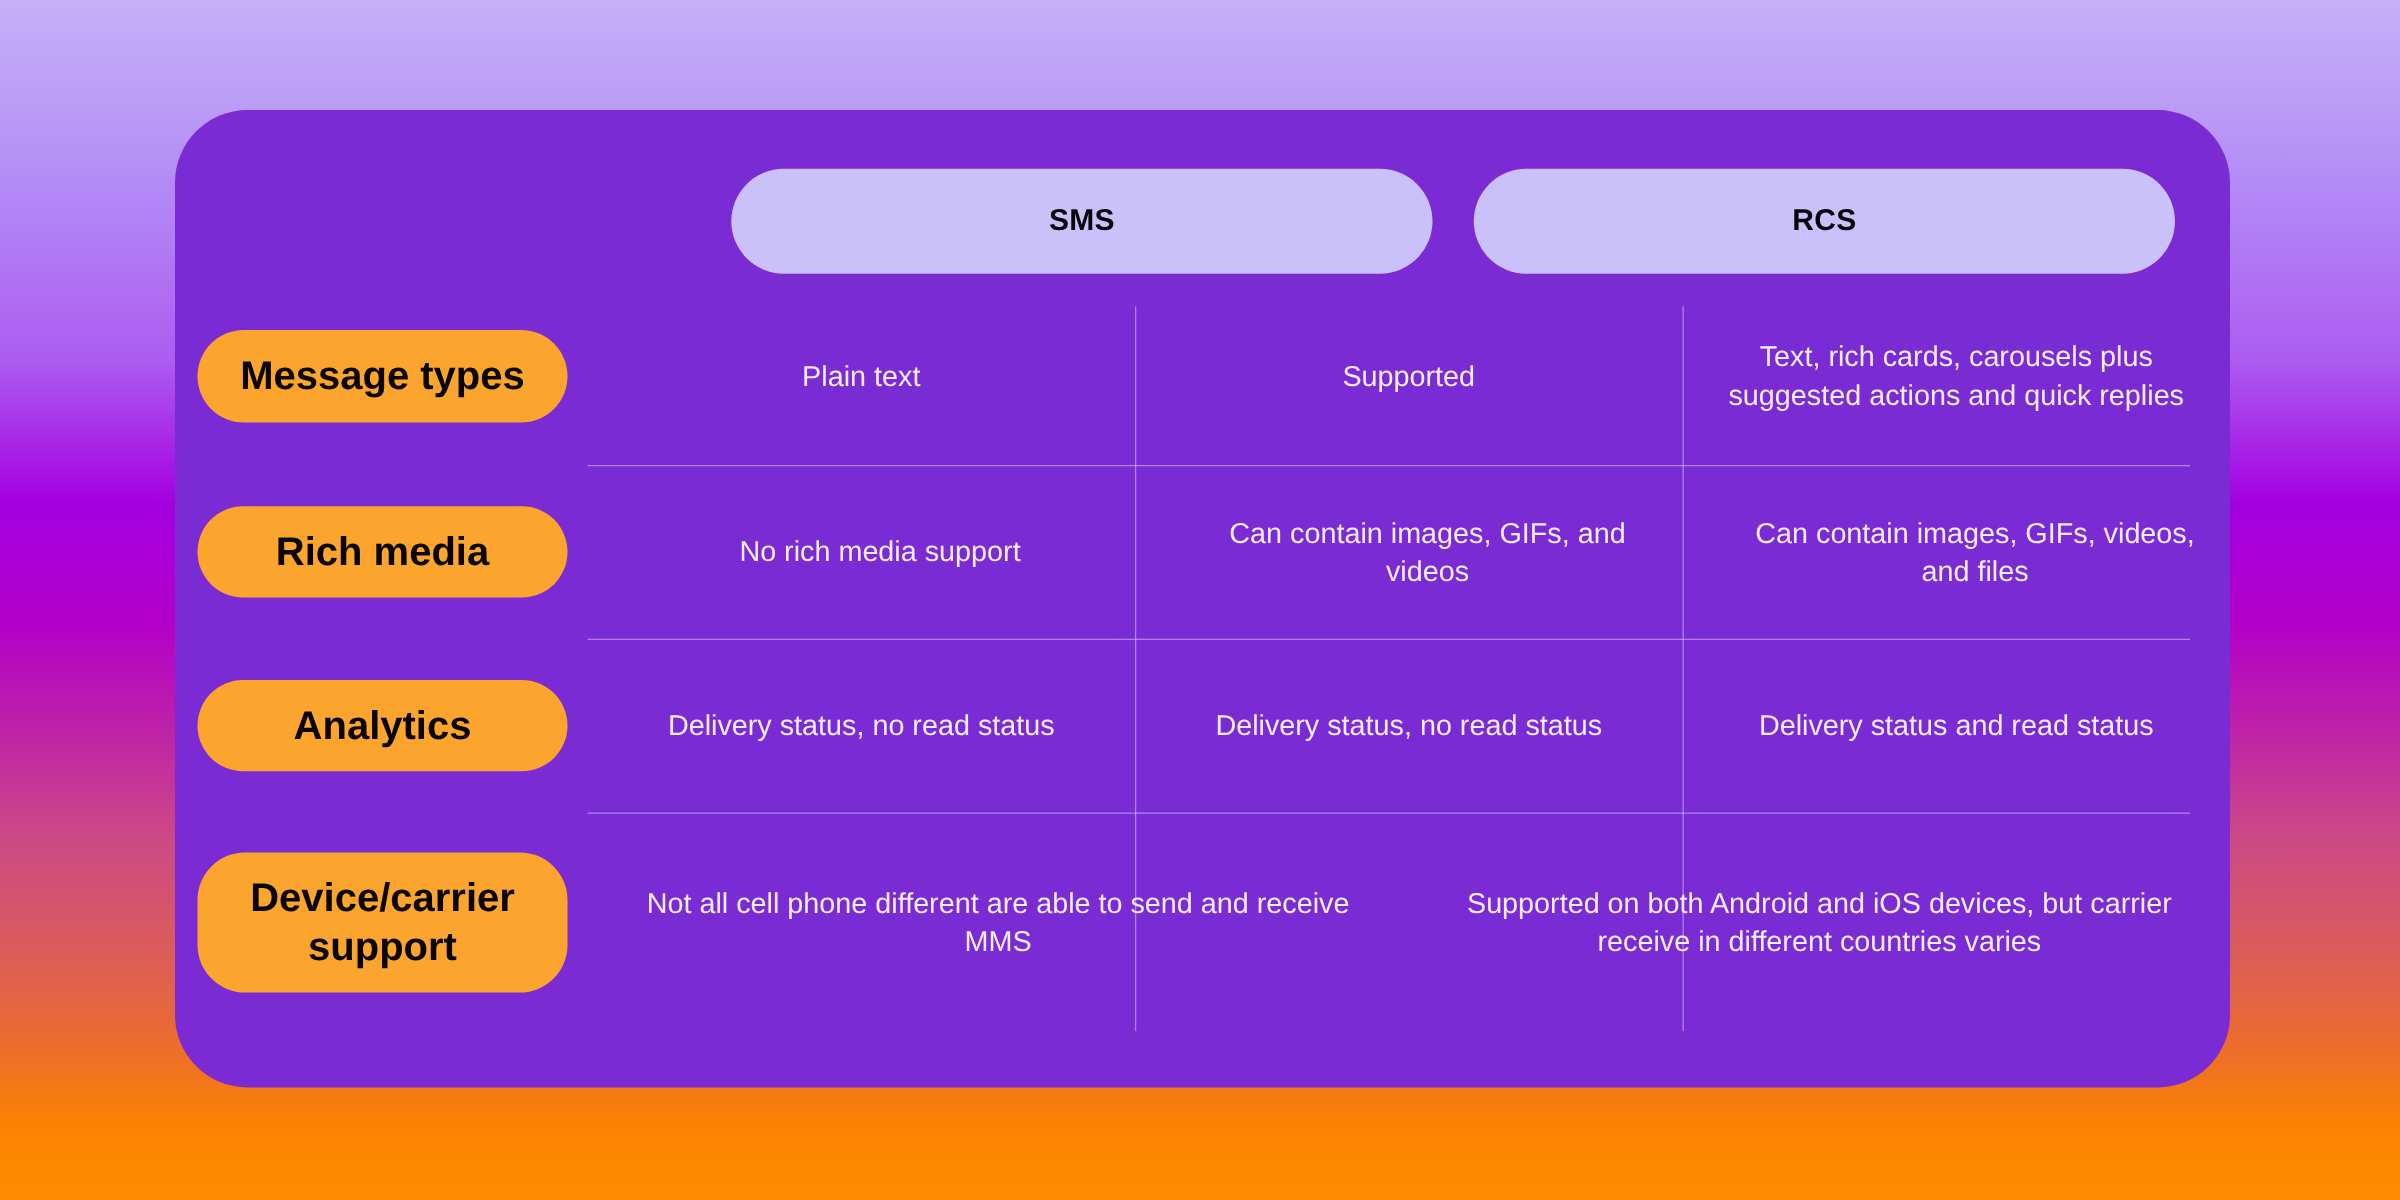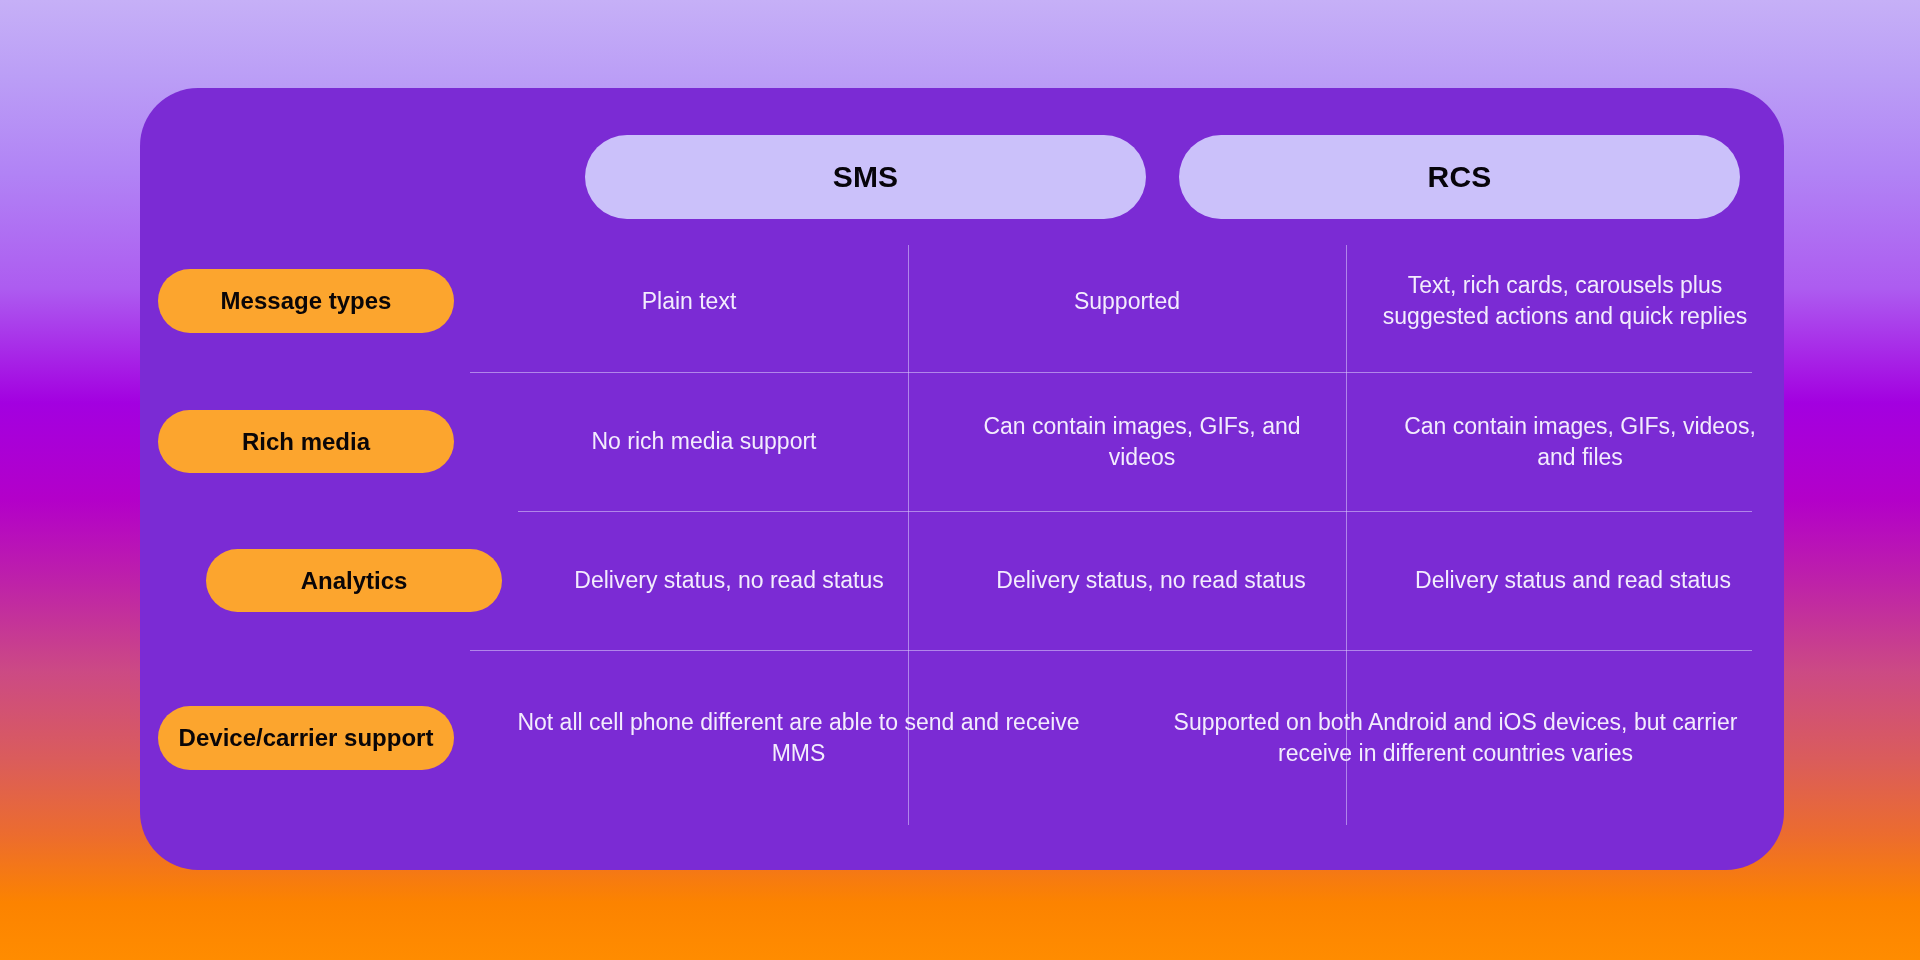--- a/index.html
+++ b/index.html
@@ -56,21 +56,21 @@
   }
   .header-pill {
     flex: 1 1 0;
     height: 84px;
     border-radius: 42px;
     background: #cbc1fa;
     display: flex;
     align-items: center;
     justify-content: center;
     color: #07040a;
-    font-size: 30px;
+    font-size: 24px;
     font-weight: bold;
     letter-spacing: 0.2px;
   }
 
   
   .grid {
     position: absolute;
     left: 0;
     top: 142px;
     width: 1644px;
@@ -78,21 +78,21 @@
   }
 
   .row {
     position: relative;
     display: flex;
     height: 142px;
     box-sizing: border-box;
   }
   .row.r1 { height: 142px; }
   .row.r2 { height: 139px; gap: 30px; }
-  .row.r3 { height: 139px; margin-left: 48px; }
+  .row.r3 { height: 139px; }
   .row.r4 { height: 176px; }
 
   .row + .row::before {
     content: "";
     position: absolute;
     left: 330px;
     right: 32px;
     top: 0;
     height: 1px;
     background: rgba(222, 208, 252, 0.55);
@@ -105,21 +105,21 @@
     align-items: center;
     justify-content: flex-start;
     padding-left: 18px;
     box-sizing: border-box;
   }
   .label-pill {
     width: 296px;
     border-radius: 38px;
     background: #fca52e;
     color: #0a0608;
-    font-size: 24px;
+    font-size: 32px;
     font-weight: bold;
     text-align: center;
     padding: 17px 12px;
     box-sizing: border-box;
     line-height: 1.22;
   }
 
   
   .data-cell {
     flex: 1 1 0;

